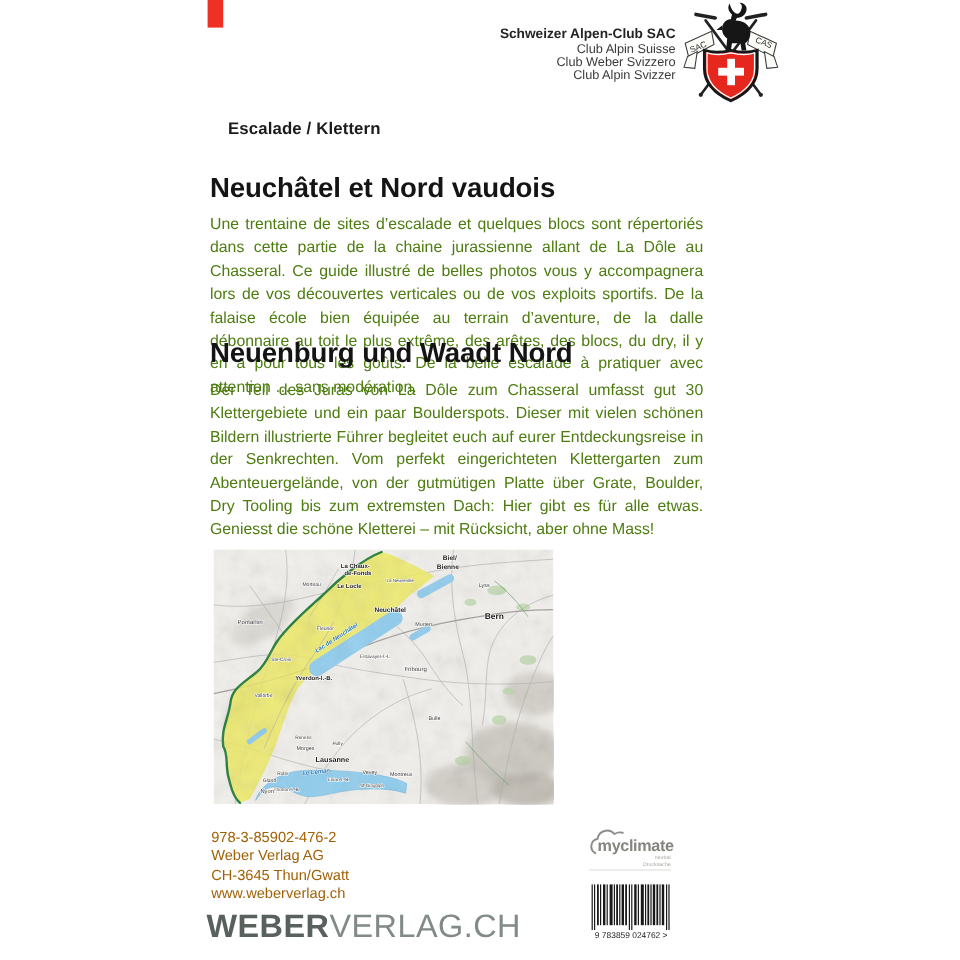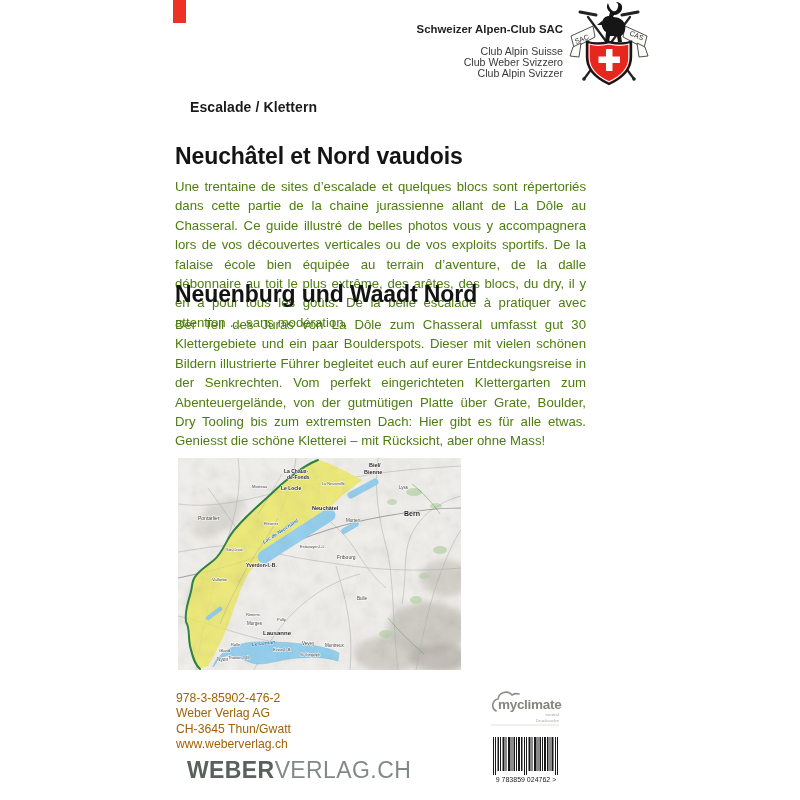--- a/index.html
+++ b/index.html
@@ -3,40 +3,40 @@
 <meta charset="utf-8">
 <style>
   html,body{margin:0;padding:0;}
   body{width:800px;height:800px;background:#ffffff;position:relative;overflow:hidden;
        font-family:"Liberation Sans", sans-serif;color:#3d3d3d;}
   .abs{position:absolute;}
   
   .red-mark{left:173px;top:0;width:13px;height:23px;background:#ee3124;}
   
   .sac-names{top:23px;right:237px;text-align:right;color:#242424;}
-  .sac-names .l1{font-weight:bold;font-size:11.4px;line-height:12.5px;margin-bottom:10px;}
+  .sac-names .l1{font-weight:bold;font-size:11.4px;line-height:12.5px;margin-bottom:0;}
   .sac-names .ln{font-size:10.6px;line-height:11.2px;color:#3a3a3a;}
   .sac-logo{left:567px;top:2px;width:84px;height:90px;}
   
   .category{left:175px;top:99px;font-size:14px;font-weight:bold;color:#1b1b1b;letter-spacing:.1px;padding-left:15px;}
   .section{left:175px;width:411px;}
   .section h1{margin:0;font-size:23px;font-weight:bold;color:#141414;letter-spacing:-.1px;}
   .section p{margin:7px 0 0 0;font-size:13.2px;line-height:19.4px;text-align:justify;color:#4d7c0f;}
   .sec-fr{top:143px;} .sec-de{top:281px;}
   
   .map{left:178px;top:458px;width:283px;height:212px;}
   .map svg{display:block;width:100%;height:100%;}
   .ml{fill:#3a3a3a;stroke:#ffffff;stroke-width:.85;paint-order:stroke;stroke-linejoin:round;}
   .ml.mb{font-weight:bold;fill:#1d1d1d;}
   .ml.mw{fill:#2e7bb5;font-style:italic;font-weight:bold;stroke-width:.5;}
   
   .imprint{left:176px;top:691px;font-size:12.2px;line-height:15.3px;color:#a16207;}
   .myclimate{left:486px;top:690px;width:80px;height:42px;}
   .barcode{left:487px;top:736px;width:78px;height:48px;background:#fff;}
-  .brand{left:187px;top:757px;font-size:23px;letter-spacing:.4px;color:#828a86;}
+  .brand{left:172px;top:757px;font-size:27px;letter-spacing:.4px;color:#828a86;}
   .brand .bb{font-weight:bold;color:#59615d;}
 </style>
 </head>
 <body>
 
 <div class="abs red-mark"></div>
 
 <div class="abs sac-names">
   <div class="l1">Schweizer Alpen-Club SAC</div>
   <div class="ln">Club Alpin Suisse</div>

